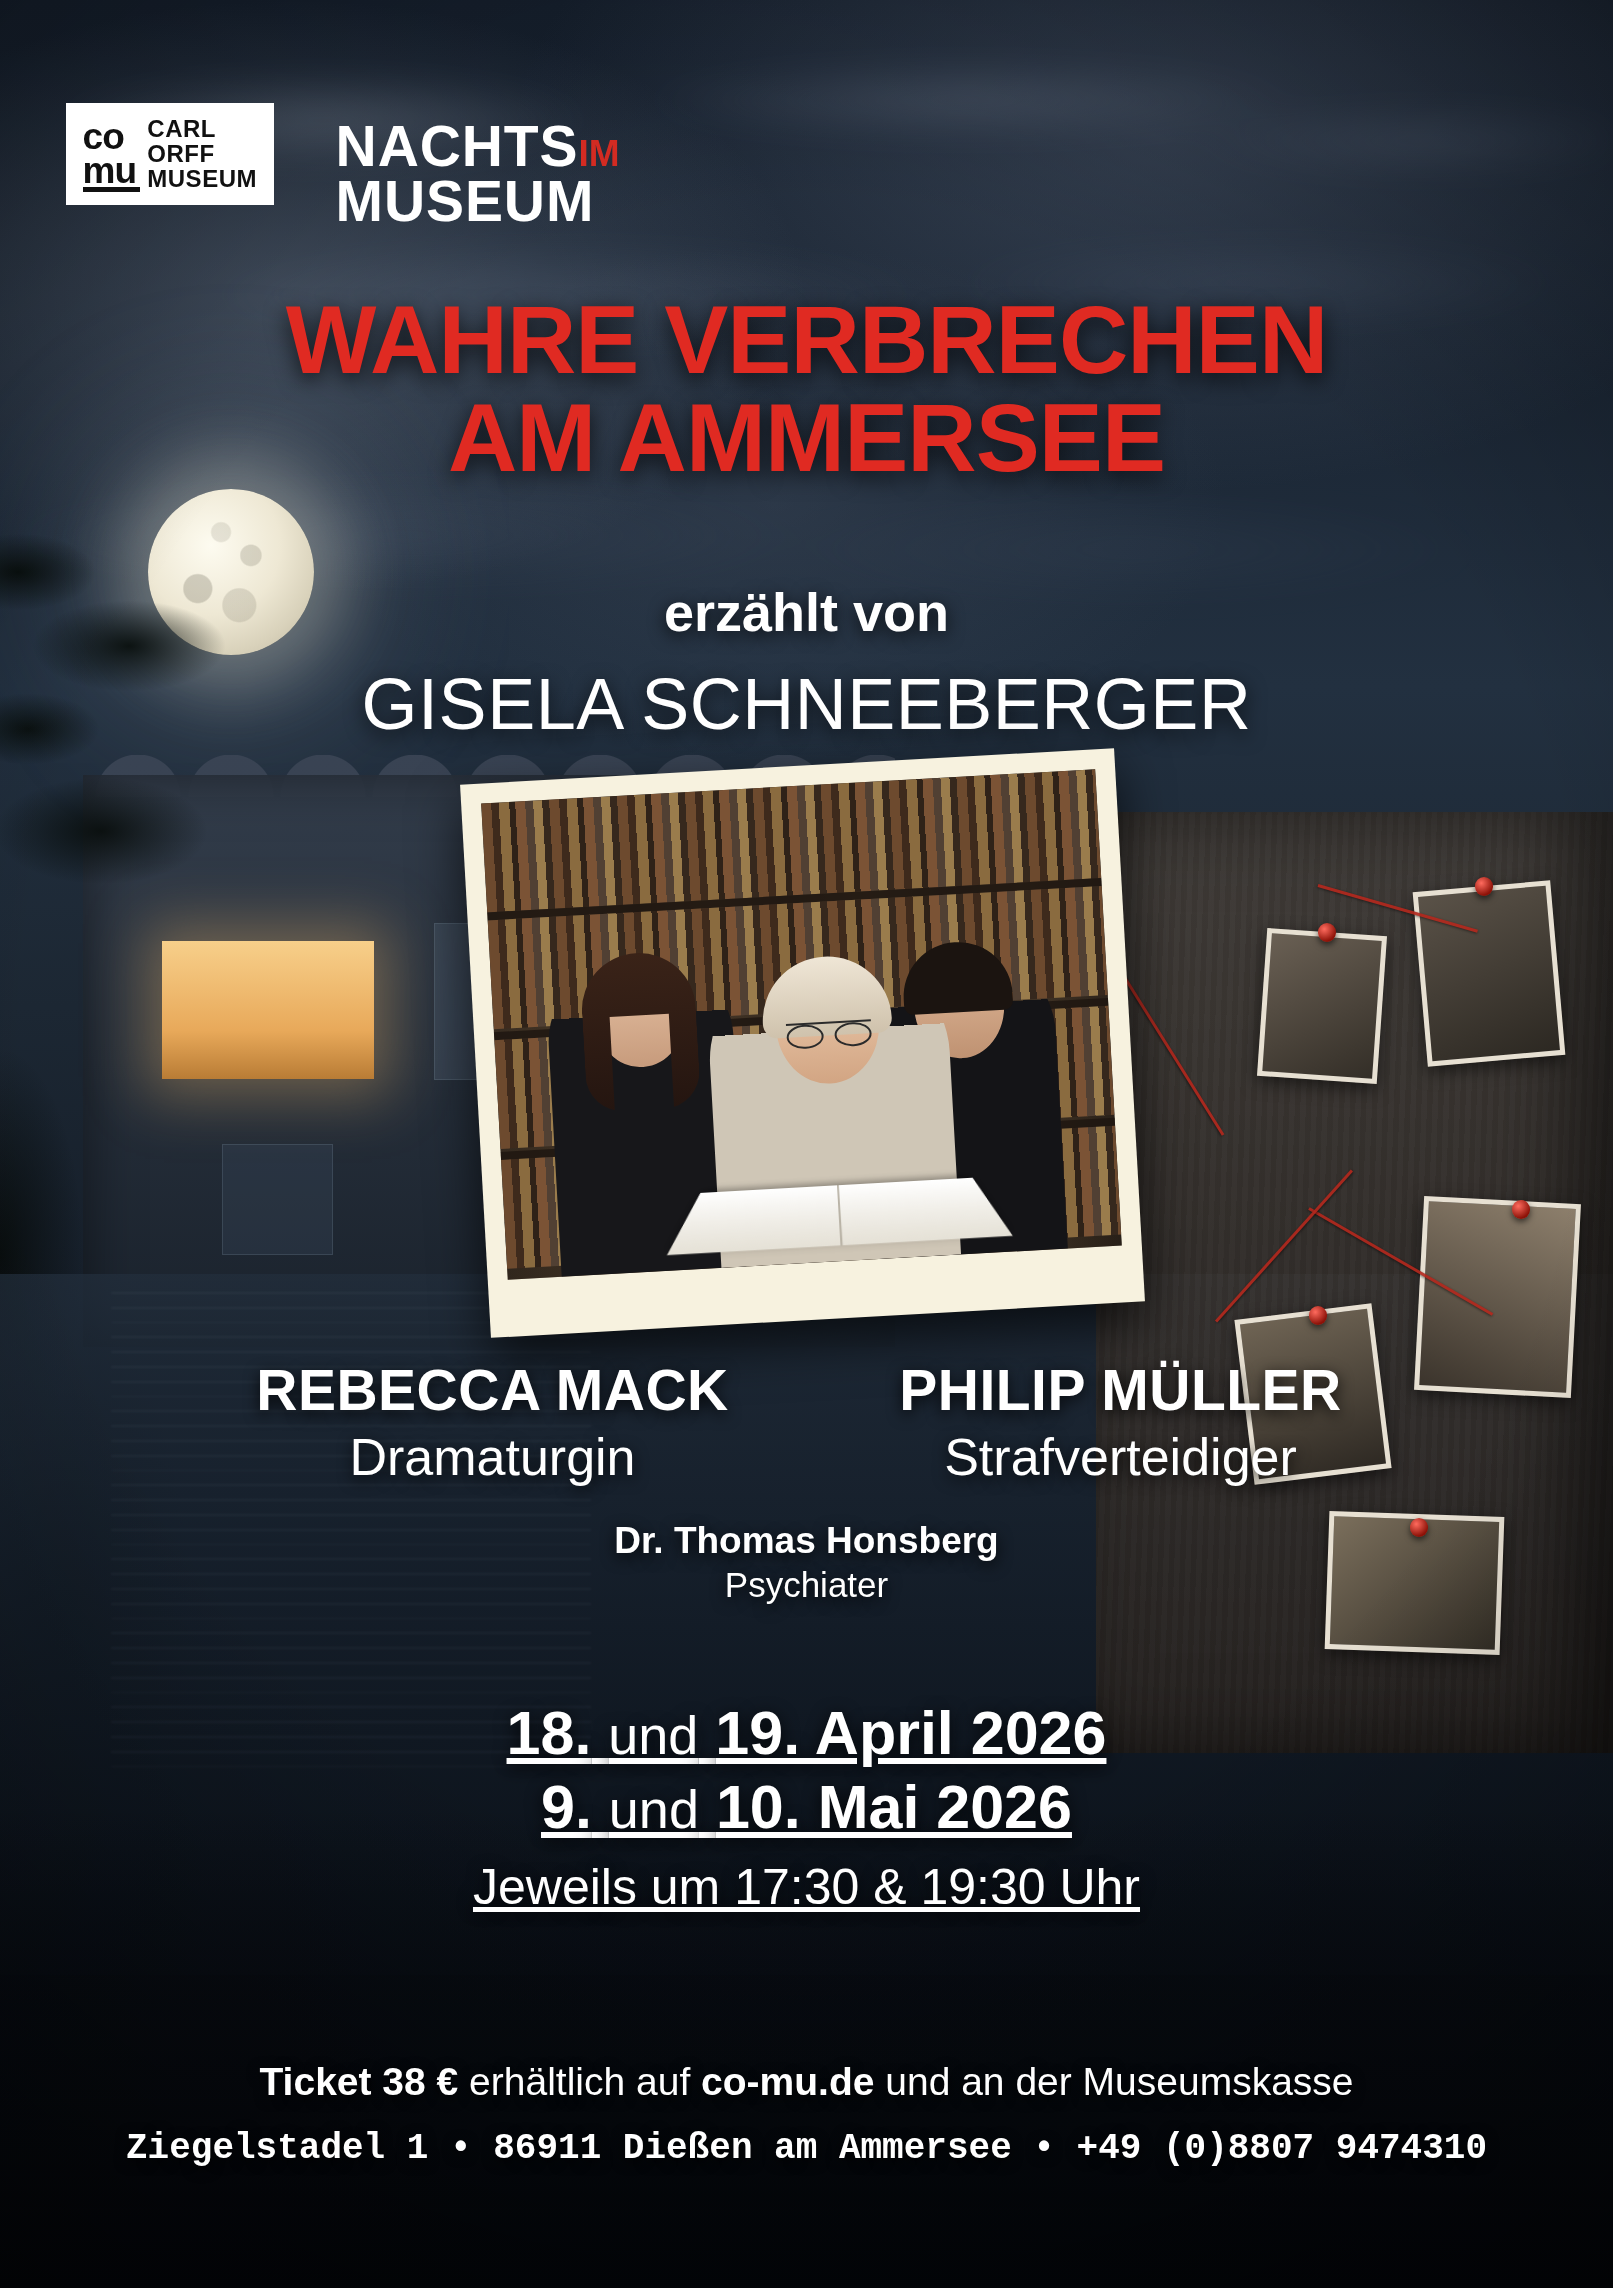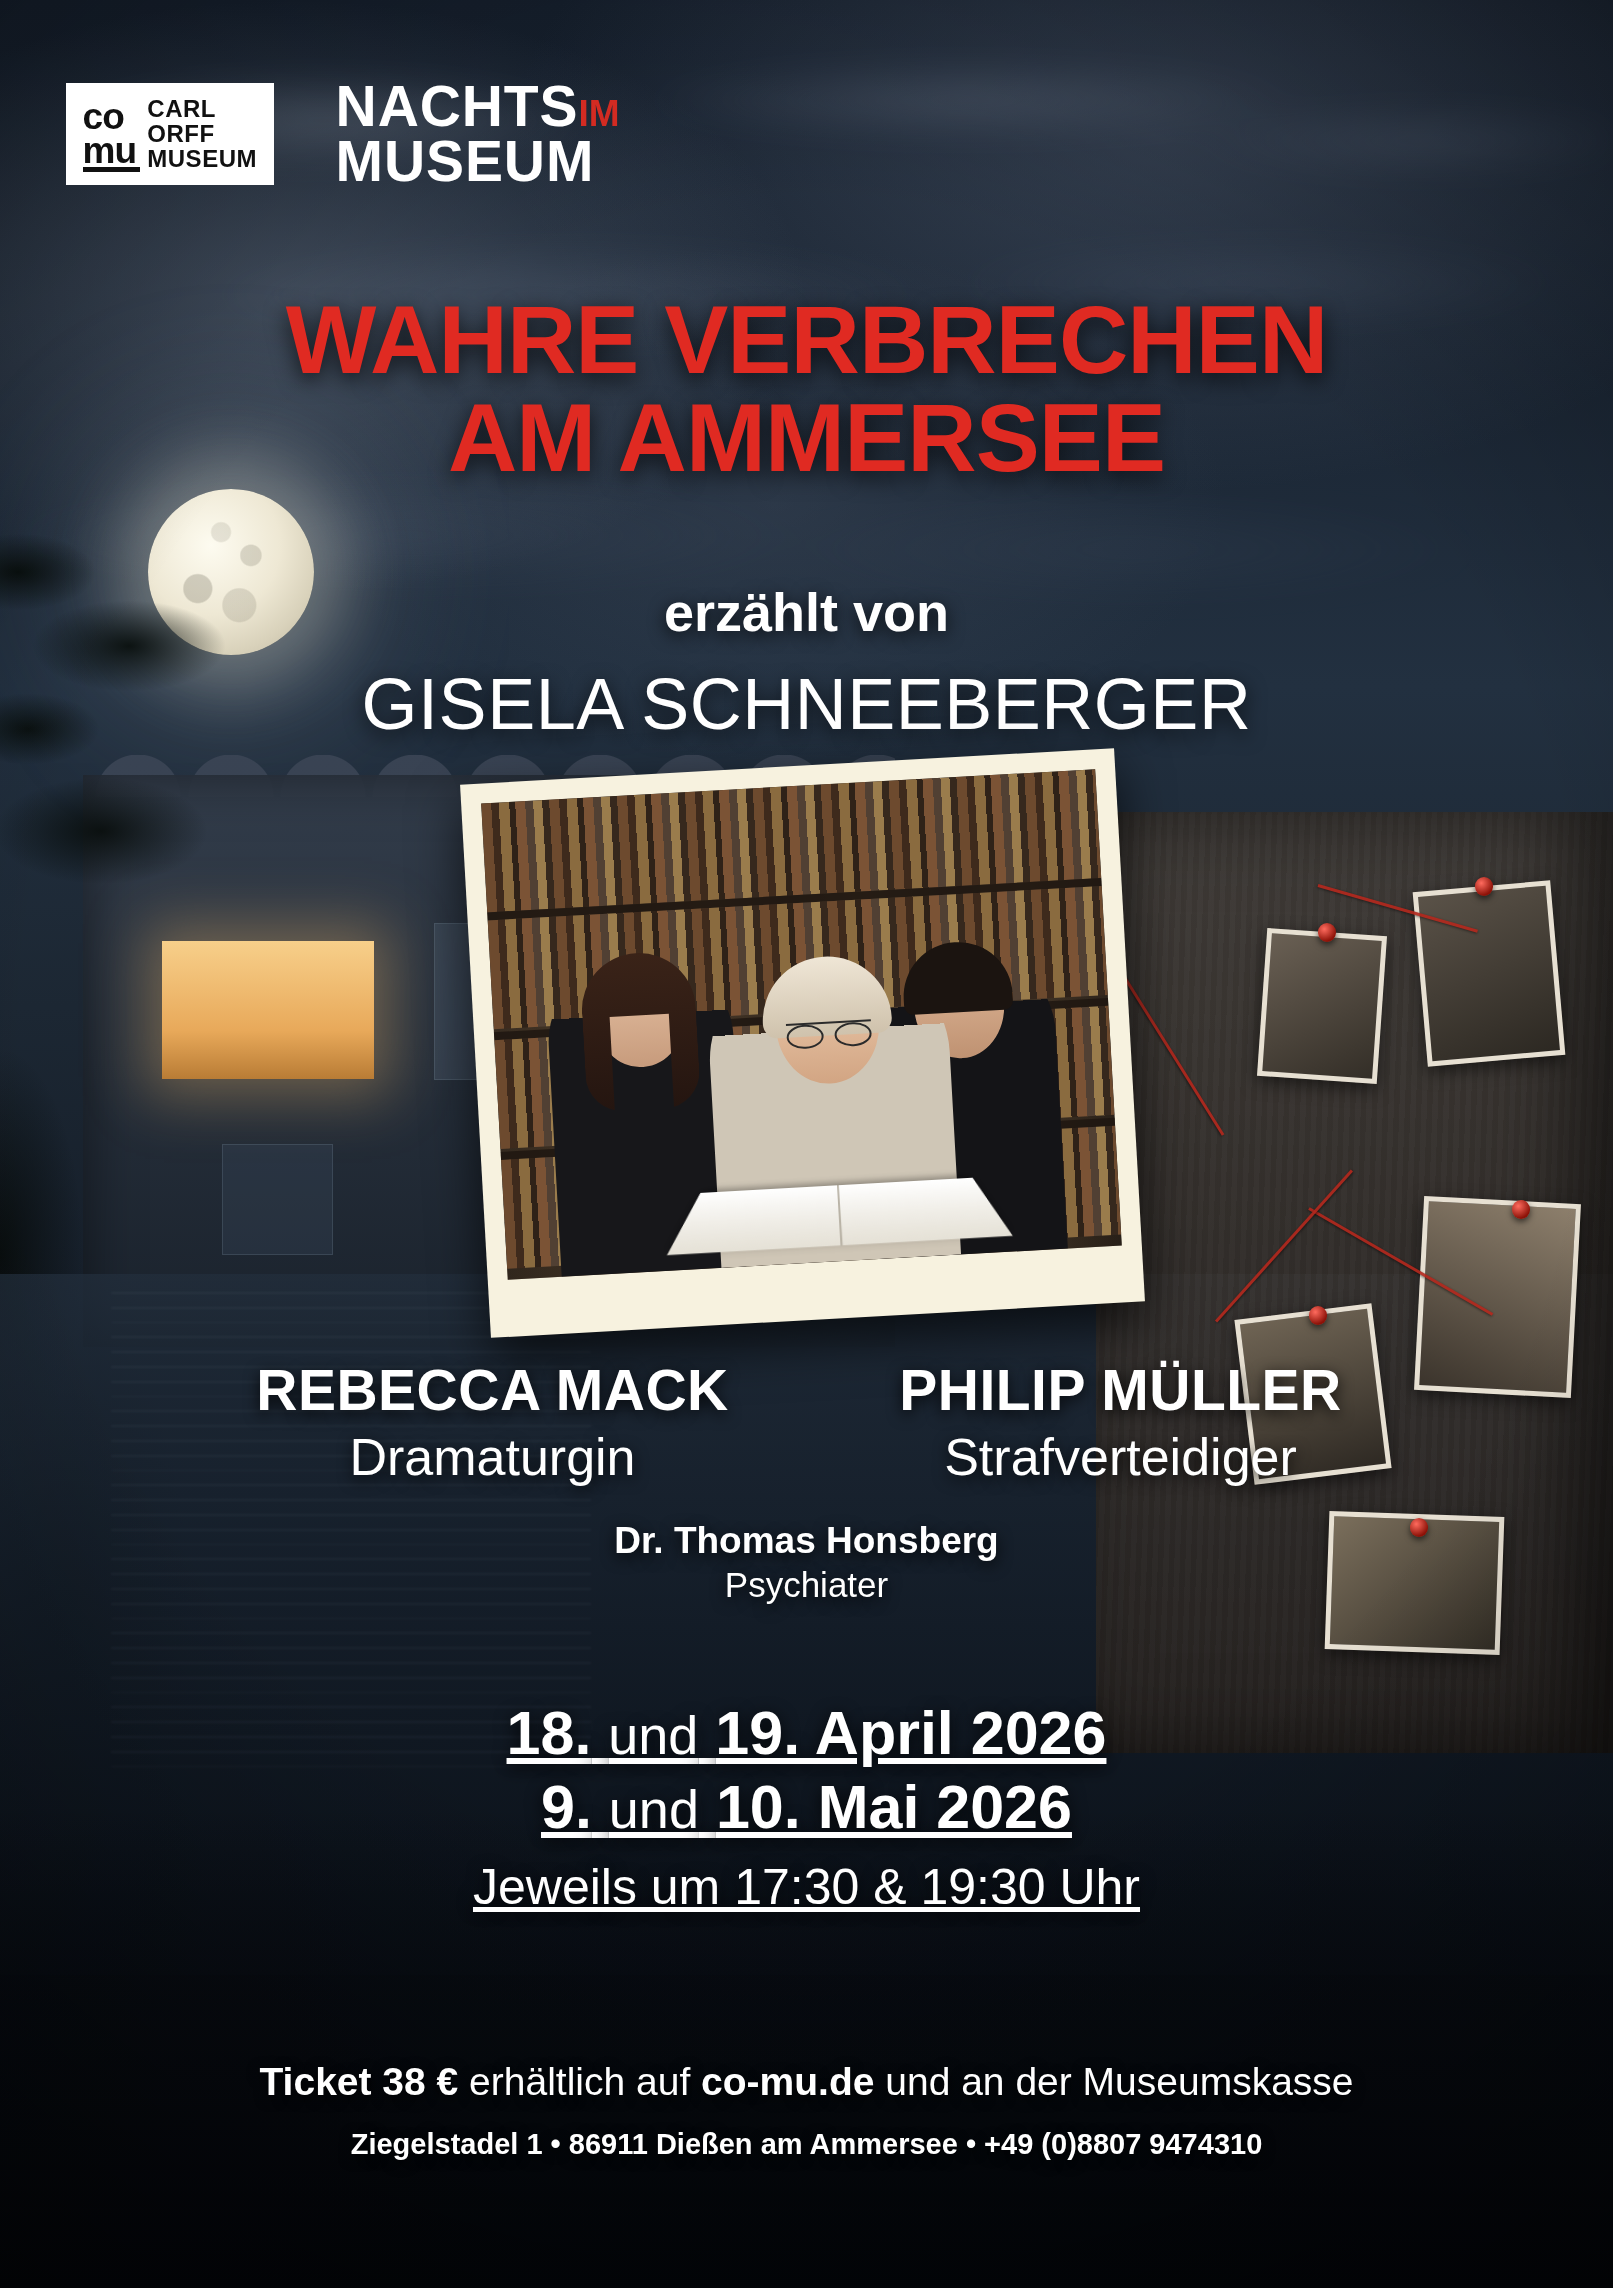--- a/index.html
+++ b/index.html
@@ -178,21 +178,21 @@
   .comu span { display:block; }
   .comu-mu { position:relative; }
   .comu-mu::after {
     content:""; position:absolute; left:0; right:-3.7px; bottom:-4.6px; height:5.5px; background:#111;
   }
   .logo-words {
     display:flex; flex-direction:column; justify-content:center;
     font-size:24px; font-weight:bold; color:#111; line-height:1.06; letter-spacing:0.5px;
   }
   .brand {
-    color:#fff; font-weight:bold; font-size:57px; line-height:.96; letter-spacing:0.9px;
+    color:#fff; font-weight:bold; font-size:57px; line-height:.96; letter-spacing:0.9px;margin-top:40px;
   }
   .brand .im { color:#d32b22; font-size:37px; letter-spacing:0; }
 
   .title {
     position:absolute; left:0; right:0; top:291px; text-align:center;
     color:#e02a22; font-weight:bold; font-size:96px; line-height:1.02;
     letter-spacing:-0.9px;
     text-shadow:0 5.5px 22px rgba(0,0,0,.75);
   }
   .title .l2 { display:block; }
@@ -289,21 +289,21 @@
   .dateline { font-size:61px; font-weight:bold; line-height:1.22; }
   .dateline .und { font-weight:normal; font-size:54px; }
   .times { font-size:50px; margin-top:13px; font-weight:normal; }
 
   .footer {
     position:absolute; left:0; right:0; top:2060px; text-align:center; color:#fff;
     text-shadow:0 2.8px 13px rgba(0,0,0,.9);
   }
   .ticket { font-size:39px; }
   .ticket b { font-weight:bold; }
-  .addr { font-size:29px; margin-top:24px; font-weight:bold; }
+  .addr { font-size:36px; margin-top:24px; font-weight:bold;font-family:Liberation Mono, monospace; }
 </style>
 </head>
 <body>
 
 <div class="poster">
 
   <div class="bg-sky"></div>
   <div class="cloudband cb1"></div>
   <div class="cloudband cb2"></div>
   <div class="cloudband cb3"></div>

